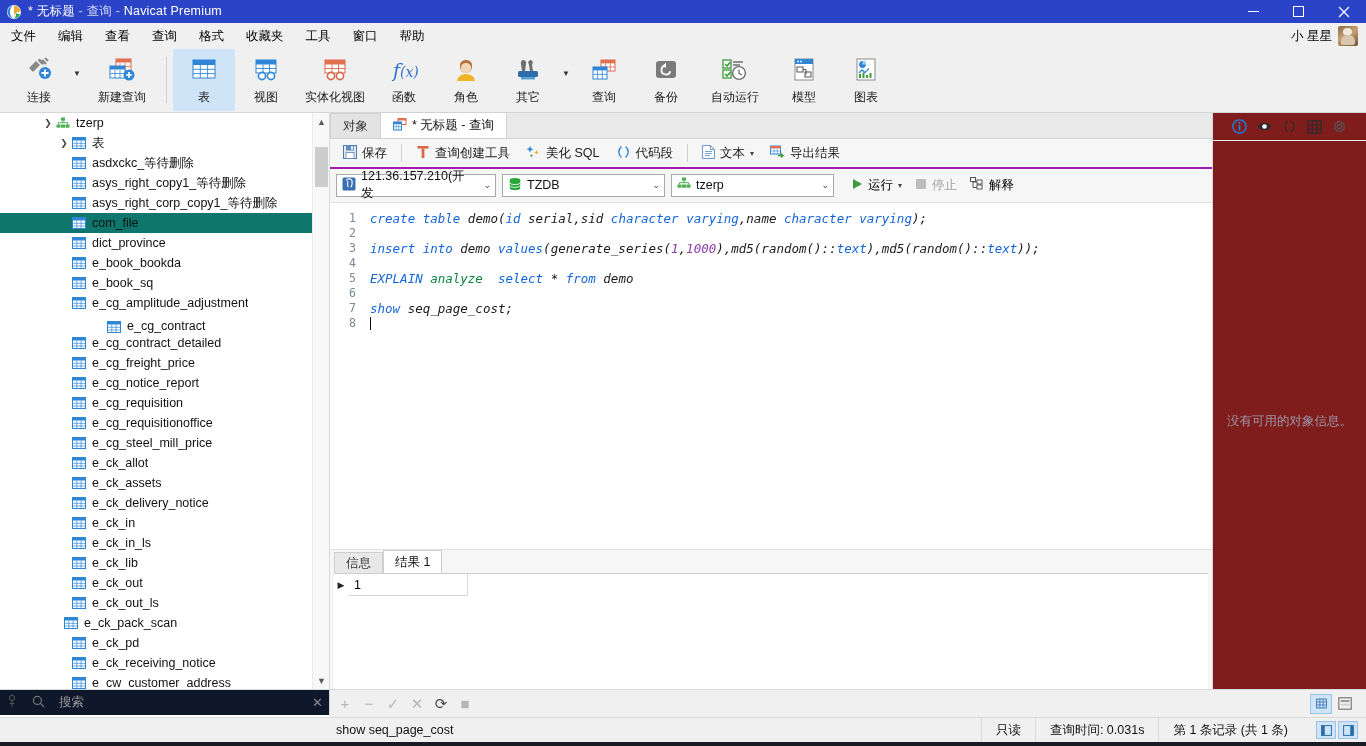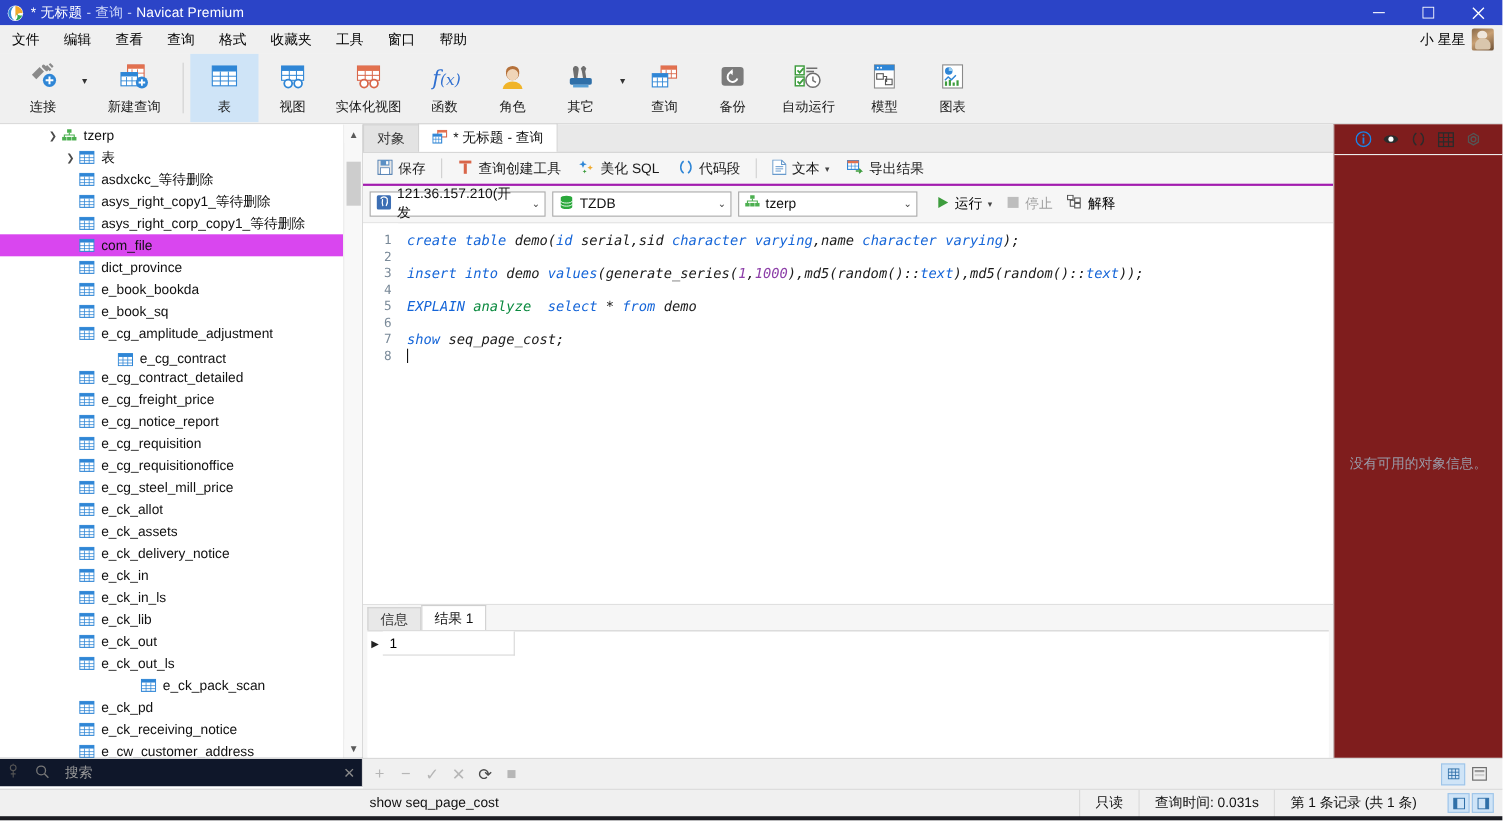--- a/index.html
+++ b/index.html
@@ -77,21 +77,21 @@
   
   .sidebar {
     position: absolute; left: 0; top: 113px; width: 330px; height: 576px;
     background: #ffffff; border-right: 1px solid #d9d9d9; overflow: hidden;
   }
   .tree { position: absolute; left: 0; top: 0; width: 312px; }
   .tree-row {
     display: flex; align-items: center; height: 20px; padding-left: 0;
     font-size: 12.5px; color: #111; white-space: nowrap;
   }
-  .tree-row.selected { background: #d946ef; }
+  .tree-row.selected { background: #0f766e; }
   .chev {
     width: 16px; display: flex; align-items: center; justify-content: center;
     color: #4a4a4a; font-size: 9px; flex: none;
   }
   .tico { width: 14px; height: 12px; flex: none; margin-right: 6px; }
   .tlabel { overflow: hidden; text-overflow: ellipsis; }
 
   
   .sb-track {
     position: absolute; right: 0; top: 0; width: 17px; height: 576px;
@@ -710,21 +710,21 @@
             <span class="tlabel">e_ck_out</span>
           </div>
           <div class="tree-row" style="padding-left: 72px;">
             <span class="tico"><svg width="14" height="12" viewBox="0 0 14 12">
                 <rect x="0.5" y="0.5" width="13" height="11" fill="#fff" stroke="#2f86d6"></rect>
                 <rect x="0.5" y="0.5" width="13" height="3" fill="#2f86d6"></rect>
                 <path d="M4.8 3.5 v8 M9.1 3.5 v8 M0.5 6.3 h13 M0.5 9 h13" stroke="#2f86d6" stroke-width="0.7"></path>
               </svg></span>
             <span class="tlabel">e_ck_out_ls</span>
           </div>
-          <div class="tree-row" style="padding-left: 80px; margin-left: 48px;">
+          <div class="tree-row" style="padding-left: 64px;">
             <span class="tico"><svg width="14" height="12" viewBox="0 0 14 12">
                 <rect x="0.5" y="0.5" width="13" height="11" fill="#fff" stroke="#2f86d6"></rect>
                 <rect x="0.5" y="0.5" width="13" height="3" fill="#2f86d6"></rect>
                 <path d="M4.8 3.5 v8 M9.1 3.5 v8 M0.5 6.3 h13 M0.5 9 h13" stroke="#2f86d6" stroke-width="0.7"></path>
               </svg></span>
             <span class="tlabel">e_ck_pack_scan</span>
           </div>
           <div class="tree-row" style="padding-left: 72px;">
             <span class="tico"><svg width="14" height="12" viewBox="0 0 14 12">
                 <rect x="0.5" y="0.5" width="13" height="11" fill="#fff" stroke="#2f86d6"></rect>

